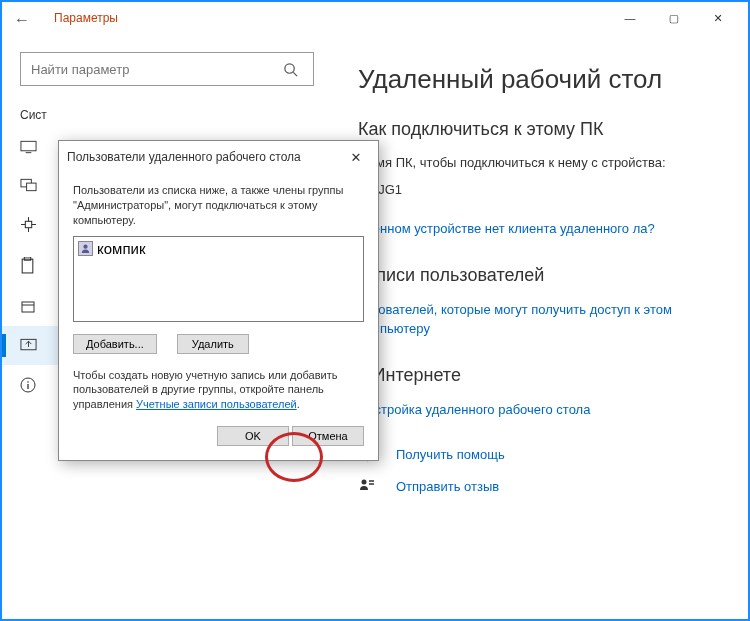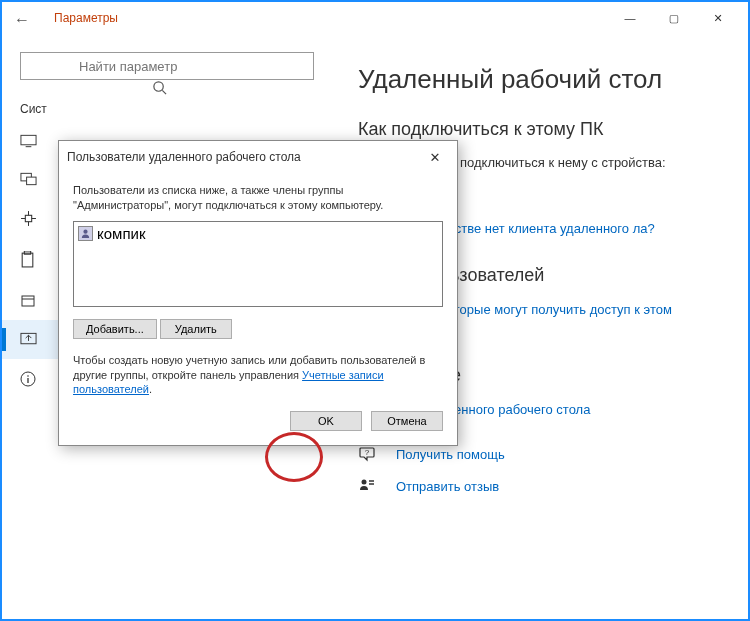--- a/index.html
+++ b/index.html
@@ -9,53 +9,53 @@
 .titlebar .back { width: 24px; text-align: center; color: #555; font-size: 16px; }
 .titlebar .title { margin-left: 20px; font-size: 12px; color: #c2410c; }
 .winbtns { margin-left: auto; display: flex; }
 .winbtn { width: 44px; height: 30px; display: flex; align-items: center; justify-content: center; font-size: 11px; color: #333; }
 
 .main { display: flex; height: calc(100% - 34px); }
 
 .sidebar { width: 330px; background: #fff; position: relative; }
 .home-row { display: flex; align-items: center; padding: 10px 18px 10px 18px; margin-top: 18px; font-size: 14px; color: #333; }
 .home-row .icon { width: 20px; margin-right: 20px; }
-.search { margin: 18px 18px 14px 18px; display: flex; align-items: center; border: 1px solid #999; background: #fff; height: 28px; flex-direction: column; }
+.search { margin: 18px 18px 14px 18px; display: flex; align-items: center; border: 1px solid #999; background: #fff; height: 34px; }
 .search input { flex: 1; border: none; outline: none; padding: 6px 10px; font-size: 13px; color: #666; background: transparent; }
 .search .sicon { width: 30px; text-align: center; color: #555; }
 .section-label { padding: 8px 18px 6px 18px; font-size: 12px; color: #333; }
 .nav-item { display: flex; align-items: center; padding: 12px 18px; font-size: 13px; color: #333; position: relative; }
 .nav-item .icon { width: 20px; margin-right: 20px; color: #333; font-size: 14px; }
 .nav-item.selected::before { content: ''; position: absolute; left: 0; top: 8px; bottom: 8px; width: 4px; background: #0078d4; }
 .nav-item.selected { background: #e5f1fb; }
 
 .content { flex: 1; padding: 30px 28px 20px 26px; color: #333; overflow: hidden; }
 .h1 { font-size: 26px; font-weight: 400; margin-bottom: 24px; }
 .h2 { font-size: 18px; font-weight: 400; margin-bottom: 14px; }
 .body-text { font-size: 13px; color: #333; margin-bottom: 10px; line-height: 1.4; }
 .pcname { font-size: 13px; color: #333; margin-bottom: 22px; }
 .link { color: #0067c0; font-size: 13px; cursor: pointer; line-height: 1.5; }
 .link-block { margin-bottom: 26px; }
 .help-row { display: flex; align-items: center; margin-top: 14px; }
 .help-row .hicon { width: 24px; margin-right: 14px; font-size: 15px; }
 .help-row .htext { color: #0067c0; font-size: 13px; }
 
 
-.dialog { position: absolute; left: 56px; top: 138px; width: 400px; background: #fff; border: 1px solid #888; box-shadow: 3px 3px 14px rgba(0,0,0,0.3); z-index: 10; }
+.dialog { position: absolute; left: 56px; top: 138px; width: 321px; background: #fff; border: 1px solid #888; box-shadow: 3px 3px 14px rgba(0,0,0,0.3); z-index: 10; }
 .dlg-title { display: flex; align-items: center; padding: 6px 8px; font-size: 12px; color: #333; }
 .dlg-close { margin-left: auto; width: 28px; height: 20px; display: flex; align-items: center; justify-content: center; font-size: 13px; }
 .dlg-body { padding: 10px 14px 14px 14px; }
 .dlg-text { font-size: 11px; color: #333; line-height: 1.35; }
 .dlg-list { border: 1px solid #7a7a7a; height: 86px; margin: 8px 0 12px 0; padding: 2px; }
 .dlg-list-item { display: flex; align-items: center; font-size: 15px; padding: 1px 2px; }
 .dlg-list-item .uicon { width: 15px; height: 15px; background: #d0d0e8; border: 1px solid #888; margin-right: 4px; display: inline-flex; align-items: center; justify-content: center; font-size: 9px; }
-.dlg-btn-row { display: flex; gap: 3px; margin-bottom: 14px; }
+.dlg-btn-row { display: flex; gap: 20px; margin-bottom: 14px; }
 .dlg-btn { background: #e1e1e1; border: 1px solid #adadad; padding: 3px 12px; font-size: 11px; min-width: 72px; text-align: center; cursor: pointer; }
 .dlg-link { color: #0066cc; text-decoration: underline; font-size: 11px; }
-.dlg-footer { display: flex; justify-content: flex-end; gap: 9px; padding: 0 14px 14px 14px; }
+.dlg-footer { display: flex; justify-content: flex-end; gap: 3px; padding: 0 14px 14px 14px; }
 .dlg-footer .dlg-btn { min-width: 72px; }
 
 .ok-circle { position: absolute; left: 263px; top: 430px; width: 58px; height: 50px; border: 3px solid #c62828; border-radius: 50%; z-index: 20; pointer-events: none; }
 
 svg { display: block; }
 </style>
 </head>
 <body>
 
 <div class="titlebar">

